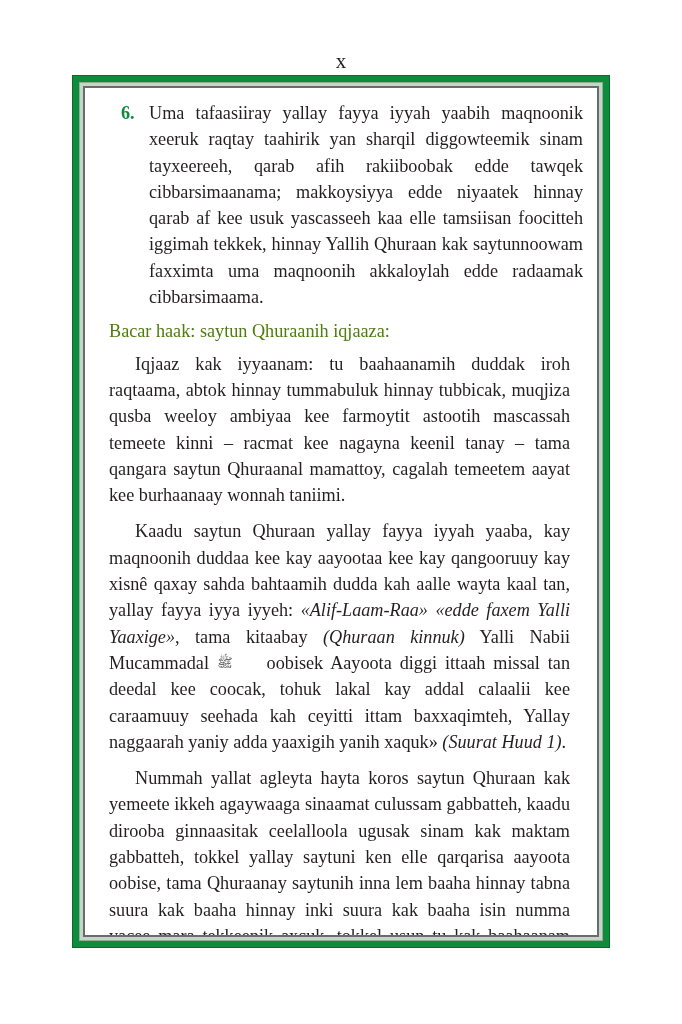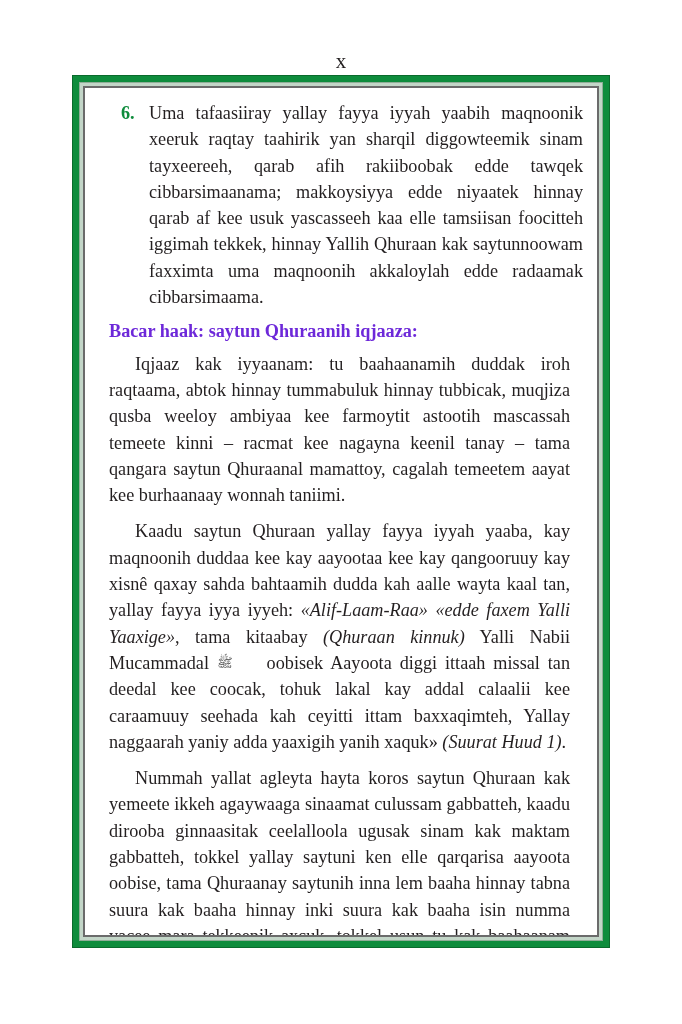--- a/index.html
+++ b/index.html
@@ -69,22 +69,22 @@
   .num {
     color: #0e8c3c;
     font-weight: bold;
     width: 28px;
     flex-shrink: 0;
   }
   .numbered .txt {
     flex: 1;
   }
   .heading {
-    color: #6d28d9;
-    font-weight: bold;
+    color: #4d7c0f;
+    font-weight: normal;
     margin: 2px 0 6px -12px;
     text-align: left;
   }
   .para {
     text-indent: 26px;
     margin: 0 13px 10px -12px;
   }
   .it { font-style: italic; }
   .honorific {
     display: inline-block;

